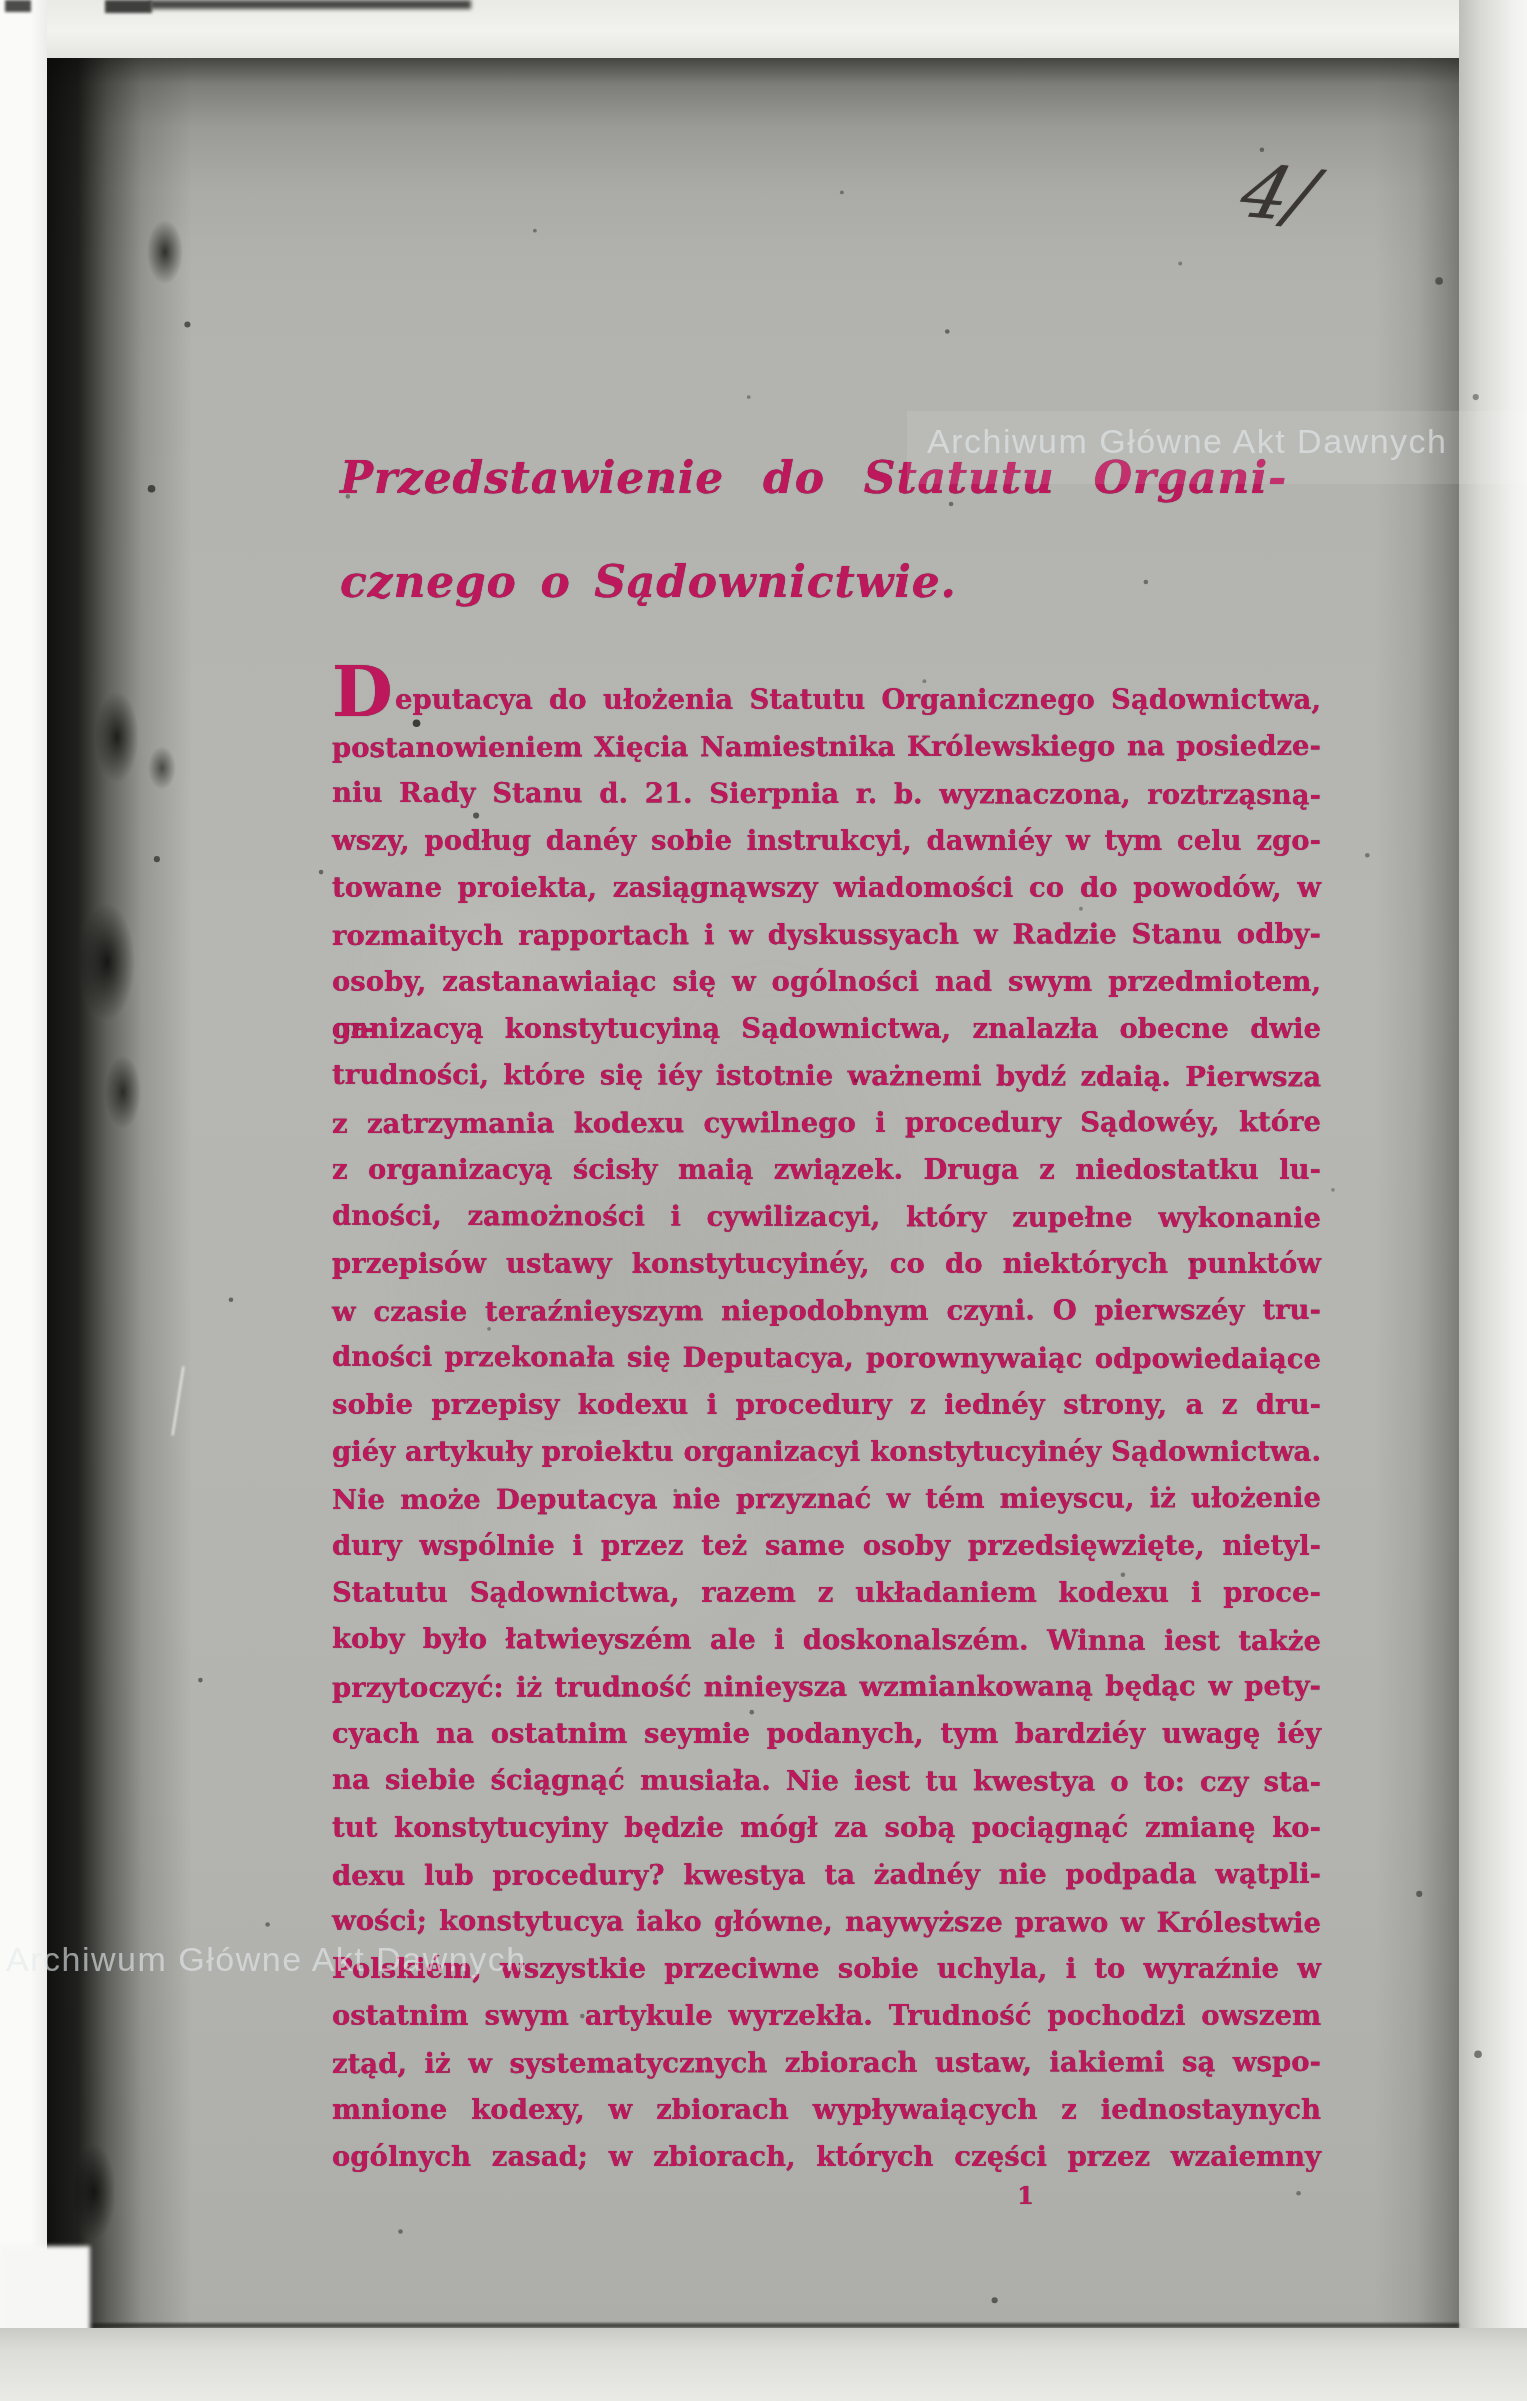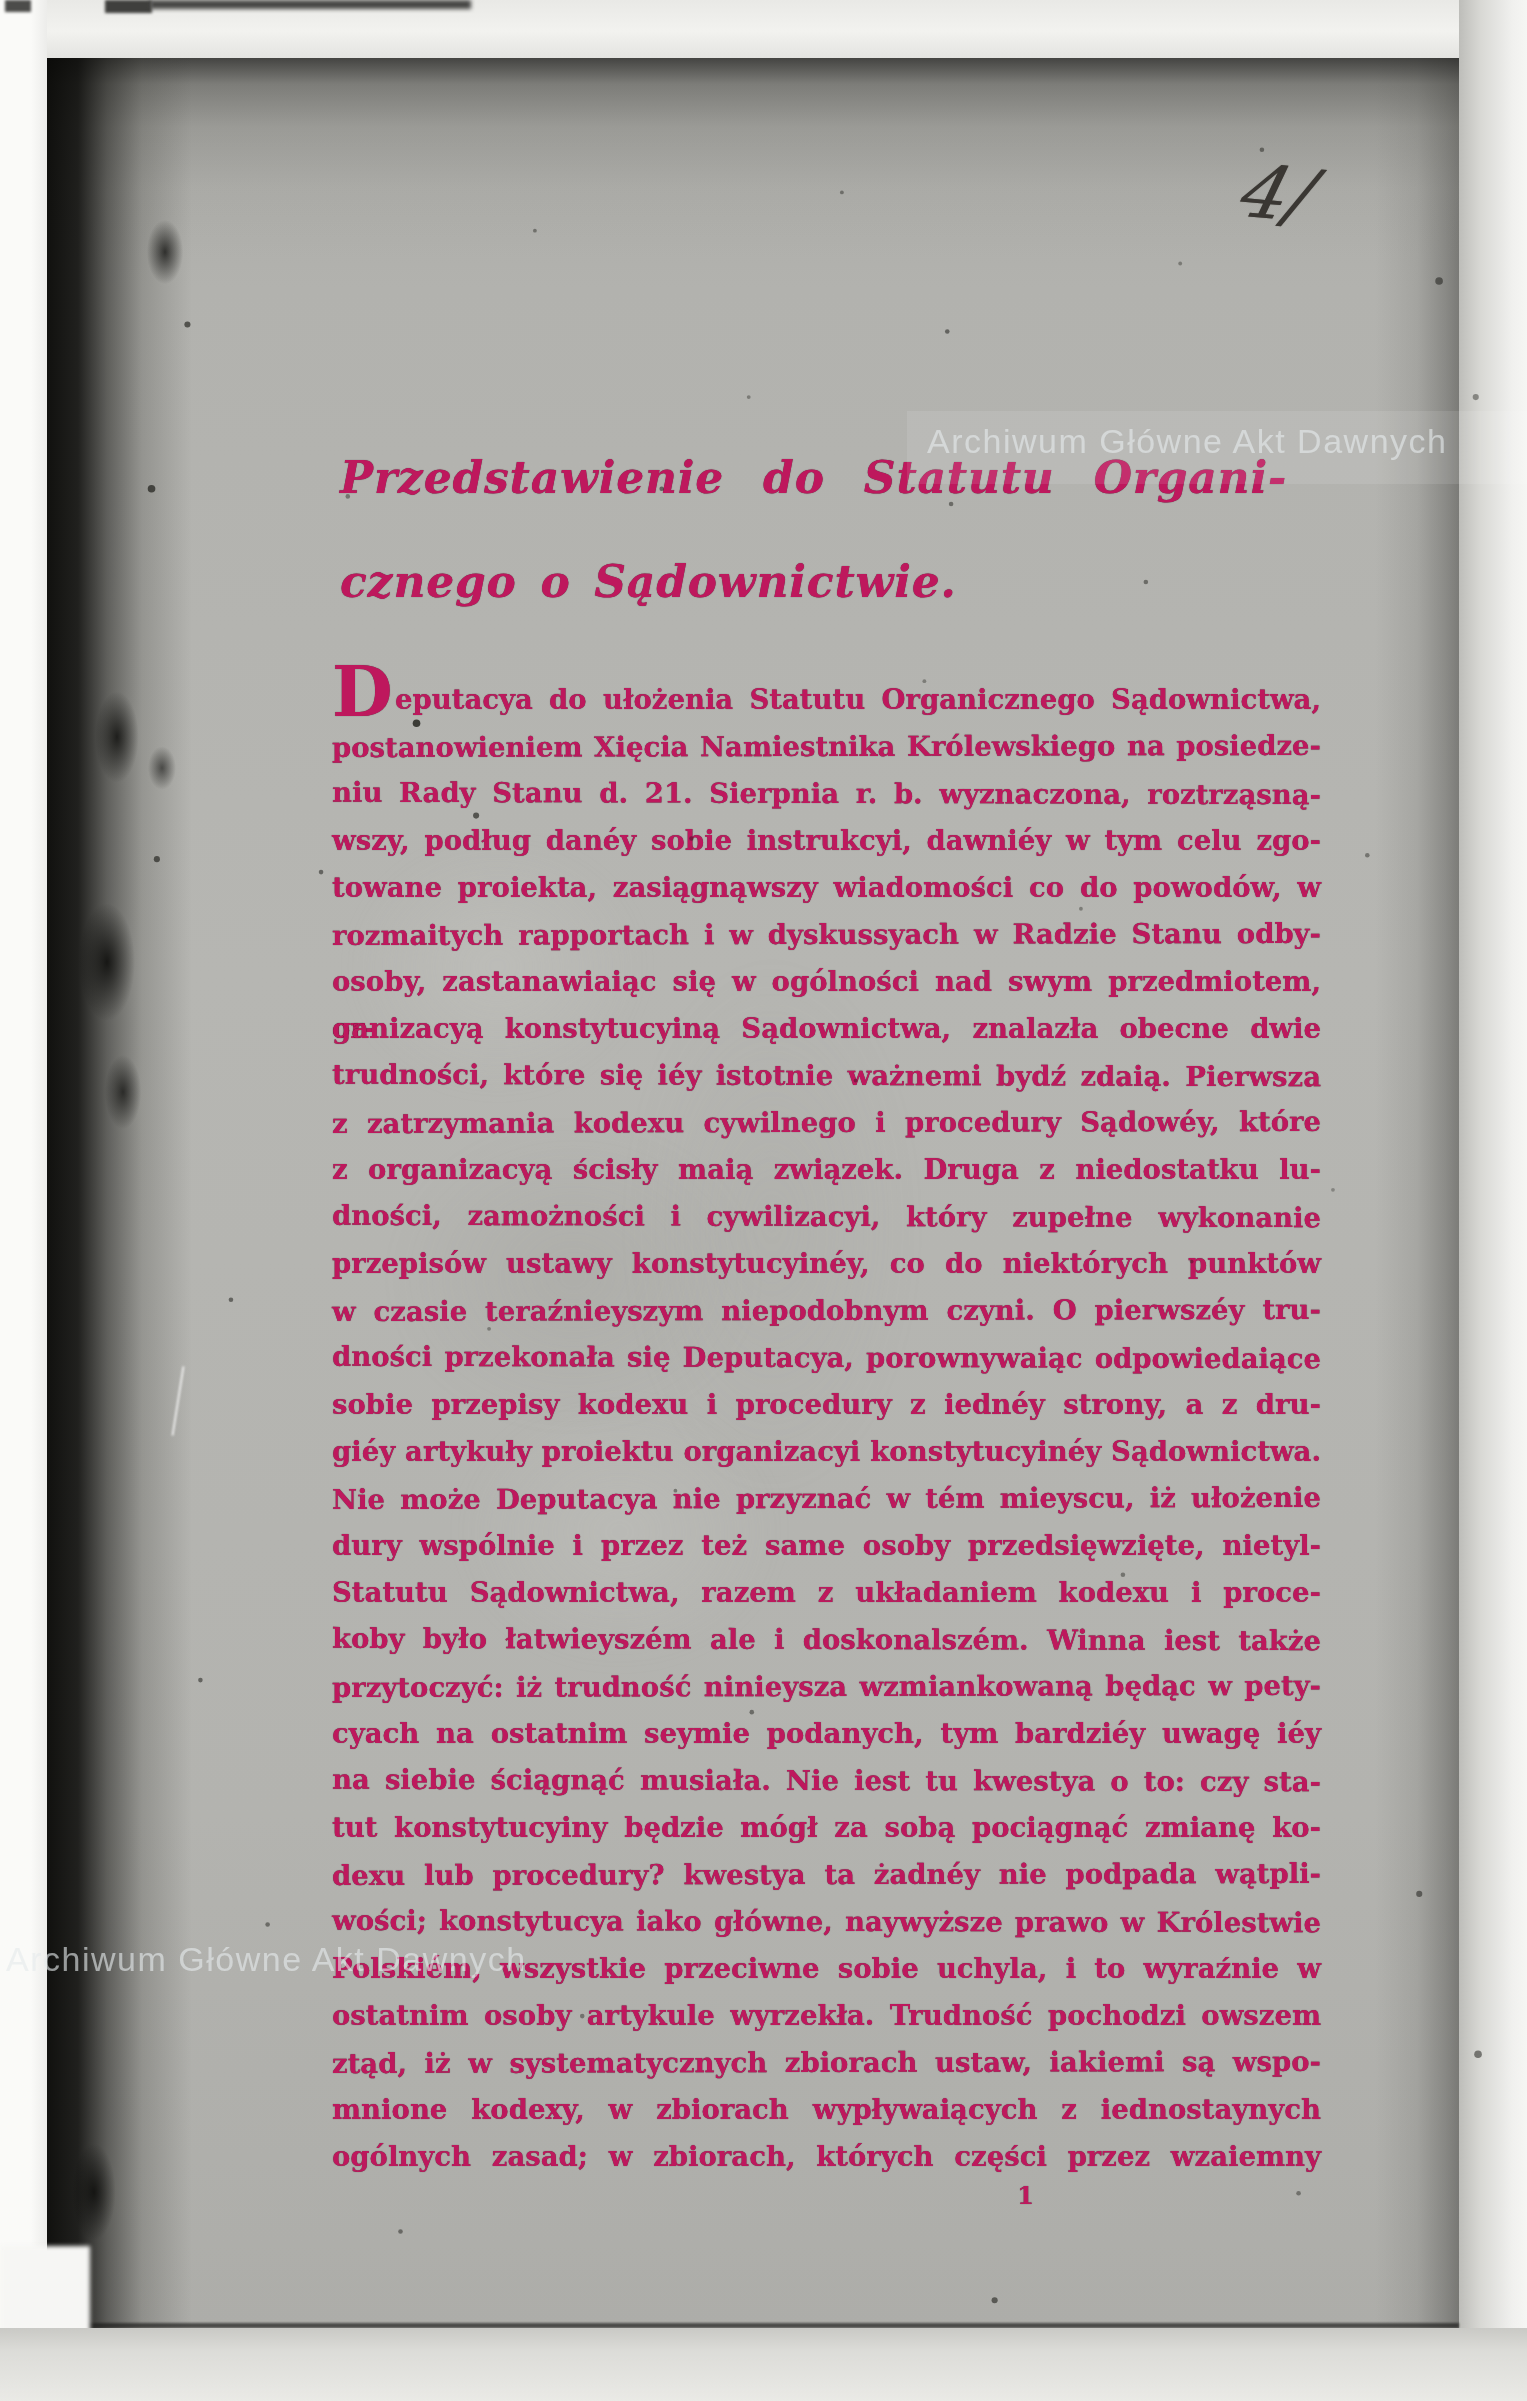--- a/index.html
+++ b/index.html
@@ -135,21 +135,21 @@
   <div class="bl">dury wspólnie i przez też same osoby przedsięwzięte, nietyl-</div>
   <div class="bl">Statutu Sądownictwa, razem z układaniem kodexu i proce-</div>
   <div class="bl">koby było łatwieyszém ale i doskonalszém. Winna iest także</div>
   <div class="bl">przytoczyć: iż trudność ninieysza wzmiankowaną będąc w pety-</div>
   <div class="bl">cyach na ostatnim seymie podanych, tym bardziéy uwagę iéy</div>
   <div class="bl">na siebie ściągnąć musiała. Nie iest tu kwestya o to: czy sta-</div>
   <div class="bl">tut konstytucyiny będzie mógł za sobą pociągnąć zmianę ko-</div>
   <div class="bl">dexu lub procedury? kwestya ta żadnéy nie podpada wątpli-</div>
   <div class="bl">wości; konstytucya iako główne, naywyższe prawo w Królestwie</div>
   <div class="bl">Polskiém, wszystkie przeciwne sobie uchyla, i to wyraźnie w</div>
-  <div class="bl">ostatnim osoby artykule wyrzekła. Trudność pochodzi owszem</div>
+  <div class="bl">ostatnim swym artykule wyrzekła. Trudność pochodzi owszem</div>
   <div class="bl">ztąd, iż w systematycznych zbiorach ustaw, iakiemi są wspo-</div>
   <div class="bl">mnione kodexy, w zbiorach wypływaiących z iednostaynych</div>
   <div class="bl">ogólnych zasad; w zbiorach, których części przez wzaiemny</div>
 </div>
 
 <div class="sig ink">1</div>
 
 <svg class="speckles" width="1528" height="2401" viewBox="0 0 2000 3144">
   <g fill="#14140f">
     <circle cx="545" cy="947" r="5" opacity=".75"></circle>

